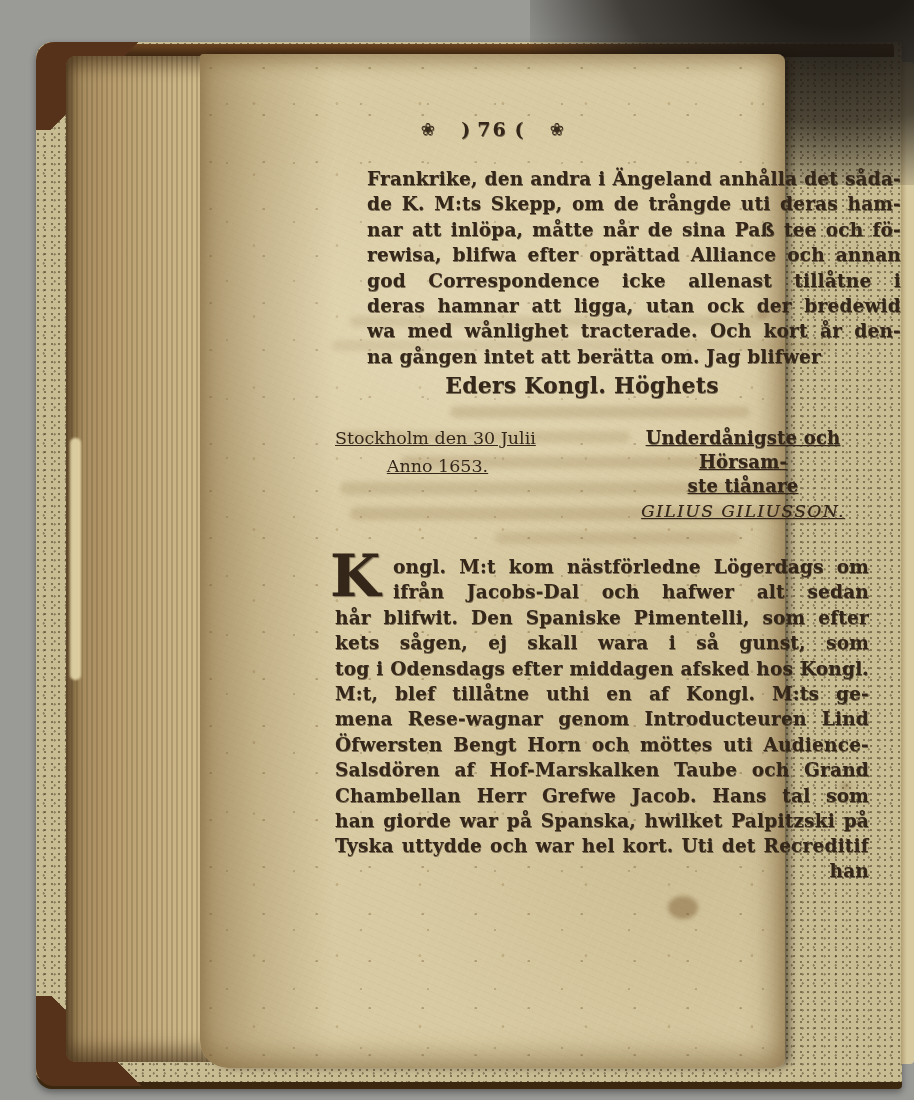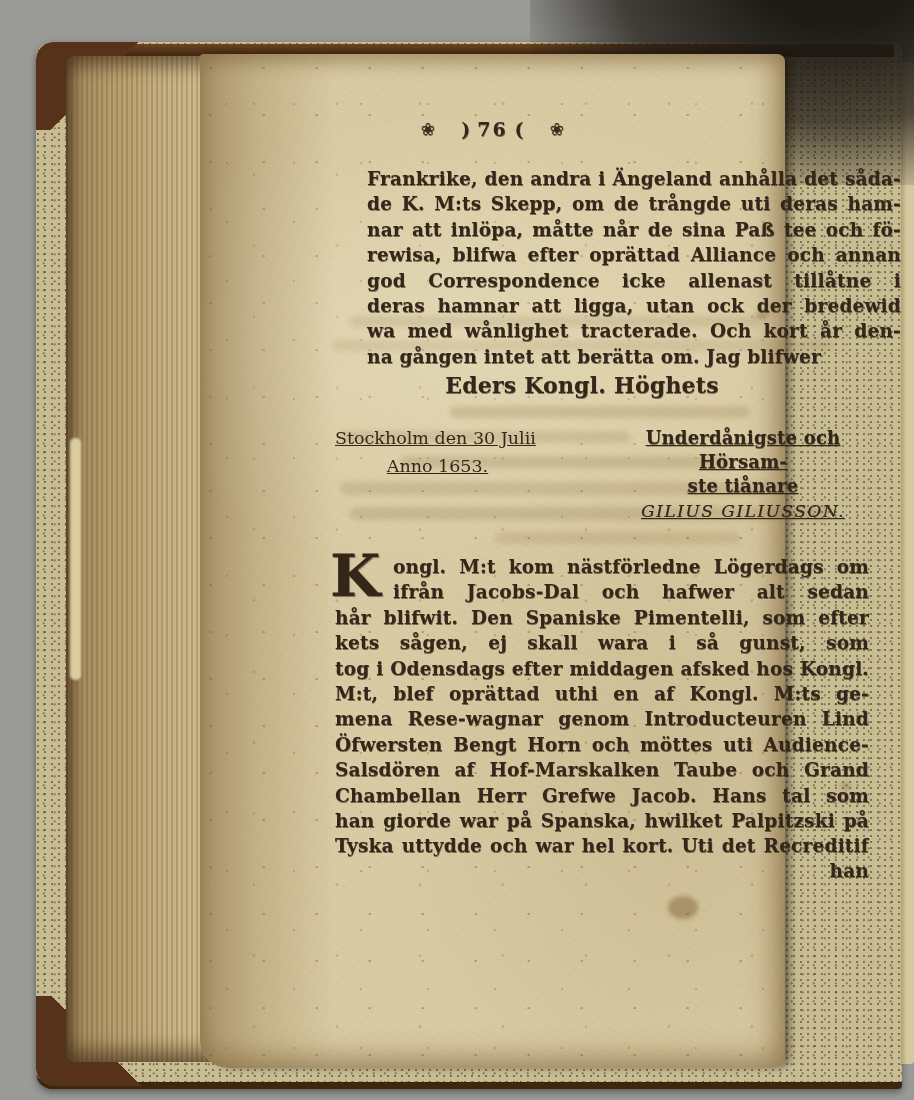--- a/index.html
+++ b/index.html
@@ -189,21 +189,21 @@
         </div>
       </div>
 
       <div class="p2 frak">
         <span class="dropcap">K</span>
         <div class="bline ind">ongl. M:t kom nästförledne Lögerdags om natten</div>
         <div class="bline ind">ifrån Jacobs-Dal och hafwer alt sedan stadigt</div>
         <div class="bline">hår blifwit.  Den Spaniske Pimentelli, som efter Fol-</div>
         <div class="bline">kets sågen, ej skall wara i så gunst, som tillförene,</div>
         <div class="bline">tog i Odensdags efter middagen afsked hos Kongl.</div>
-        <div class="bline">M:t, blef oprättad uthi en af Kongl. M:ts ge-</div>
+        <div class="bline">M:t, blef tillåtne uthi en af Kongl. M:ts ge-</div>
         <div class="bline">mena Rese-wagnar genom Introducteuren Lind och</div>
         <div class="bline">Öfwersten Bengt Horn och möttes uti Audience-</div>
         <div class="bline">Salsdören af Hof-Marskalken Taube och Grand</div>
         <div class="bline">Chambellan Herr Grefwe Jacob.  Hans tal som</div>
         <div class="bline">han giorde war på Spanska, hwilket Palpitzski på</div>
         <div class="bline">Tyska uttydde och war hel kort.  Uti det Recreditif</div>
       </div>
 
       <div class="catchword frak">han</div>
 

